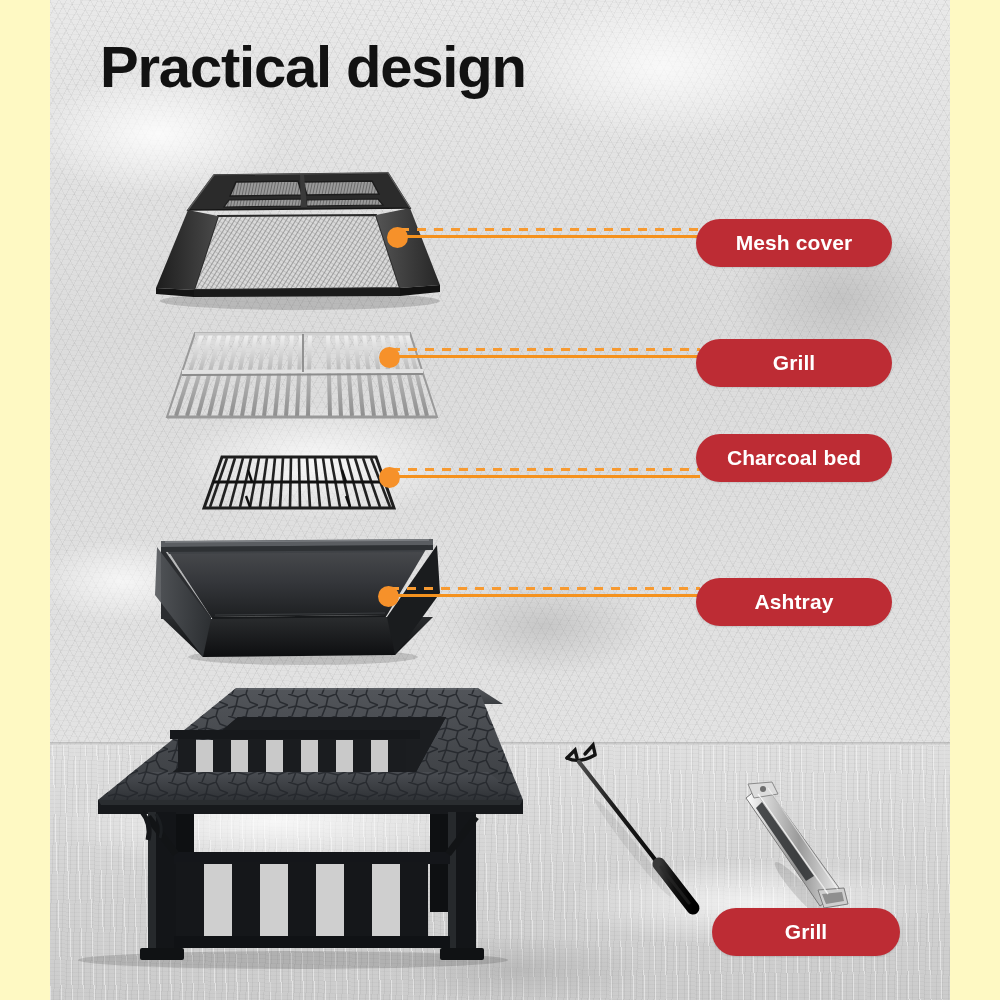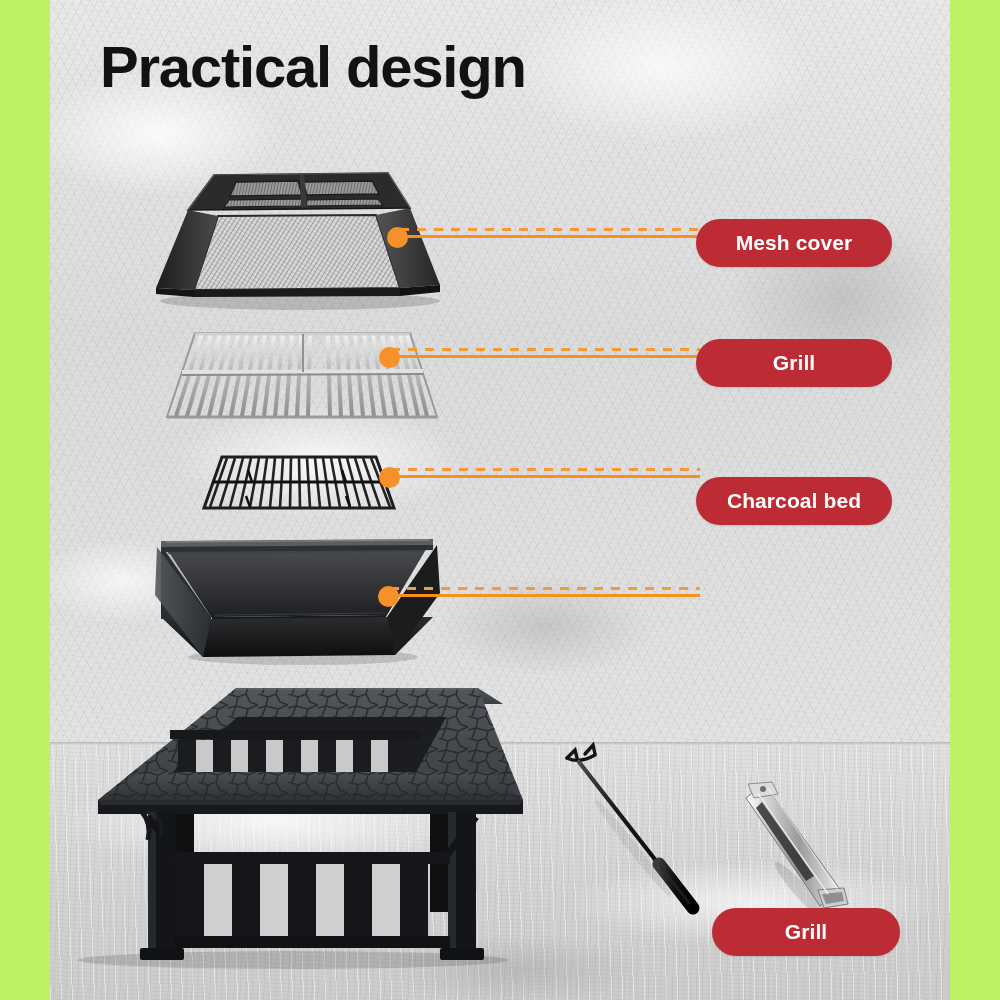--- a/index.html
+++ b/index.html
@@ -6,21 +6,21 @@
   * { margin:0; padding:0; box-sizing:border-box; }
   html,body{
     width:1000px; height:1000px; overflow:hidden;
     background:#ffffff;
     font-family:"Liberation Sans", sans-serif;
   }
 
   #stage{
     position:relative;
     width:1000px; height:1000px;
-    background:#bef264;
+    background:#fef9c3;
     overflow:hidden;
   }
 
   
   .bg-wall{
     position:absolute; left:50px; top:0; width:900px; height:745px;
     background-color:#d2d2d2;
     background-image:
       radial-gradient(ellipse 180px 90px at 12% 18%, rgba(255,255,255,.85), rgba(255,255,255,0) 70%),
       radial-gradient(ellipse 220px 110px at 68% 9%,  rgba(255,255,255,.75), rgba(255,255,255,0) 70%),
@@ -488,23 +488,26 @@
   <div class="dot" style="left:378px; top:586px;"></div>
 
   <div class="badge" style="left:696px; top:339px;">
     <span>Grill</span>
   </div>
 
   <div class="badge" style="left:696px; top:219px;">
     <span>Mesh cover</span>
   </div>
 
-  <div class="badge" style="left:696px; top:477px;">
+  <div class="badge" style="left:696px; top:434px;">
     <span>Charcoal bed</span>
   </div>
 
+  <div class="badge" style="left:696px; top:578px;">
+    <span>Ashtray</span>
+  </div>
 
 
   <div class="badge badge-sm" style="left:712px; top:908px;">
     <span>Grill</span>
   </div>
 
 </div>
 
 </body></html>

